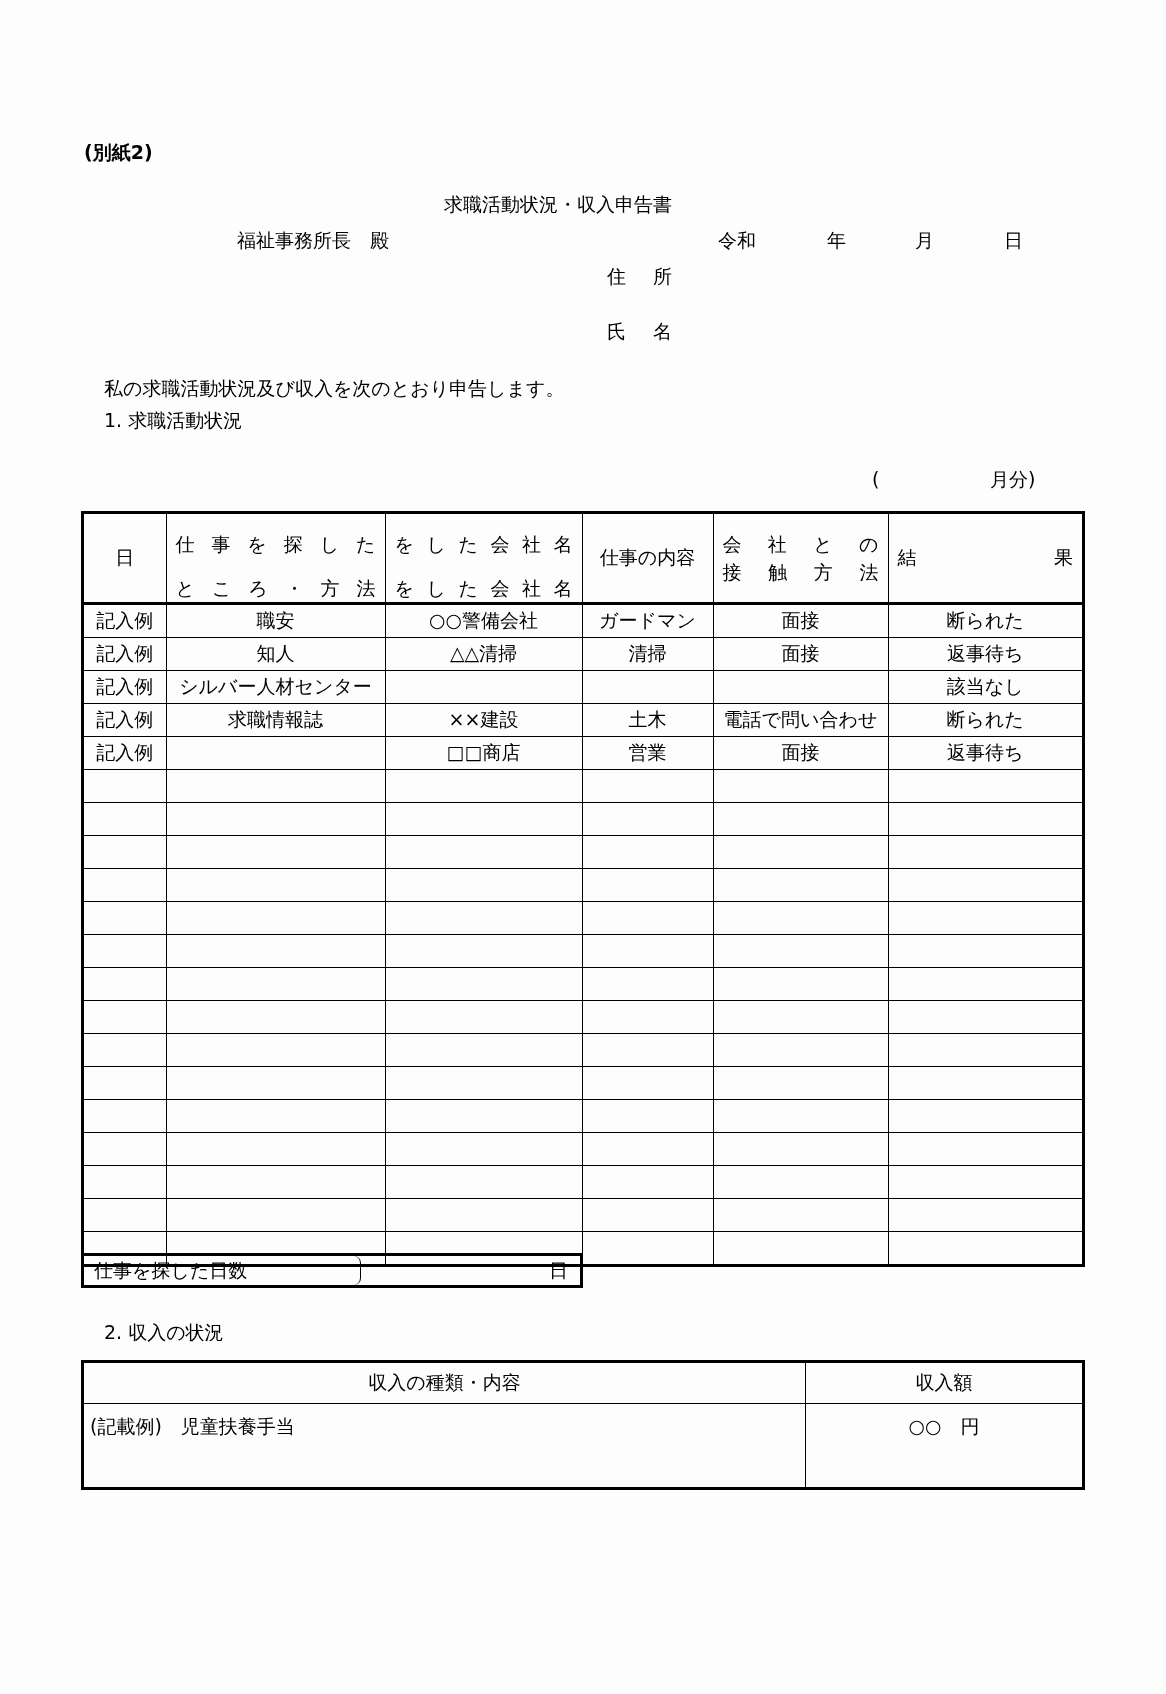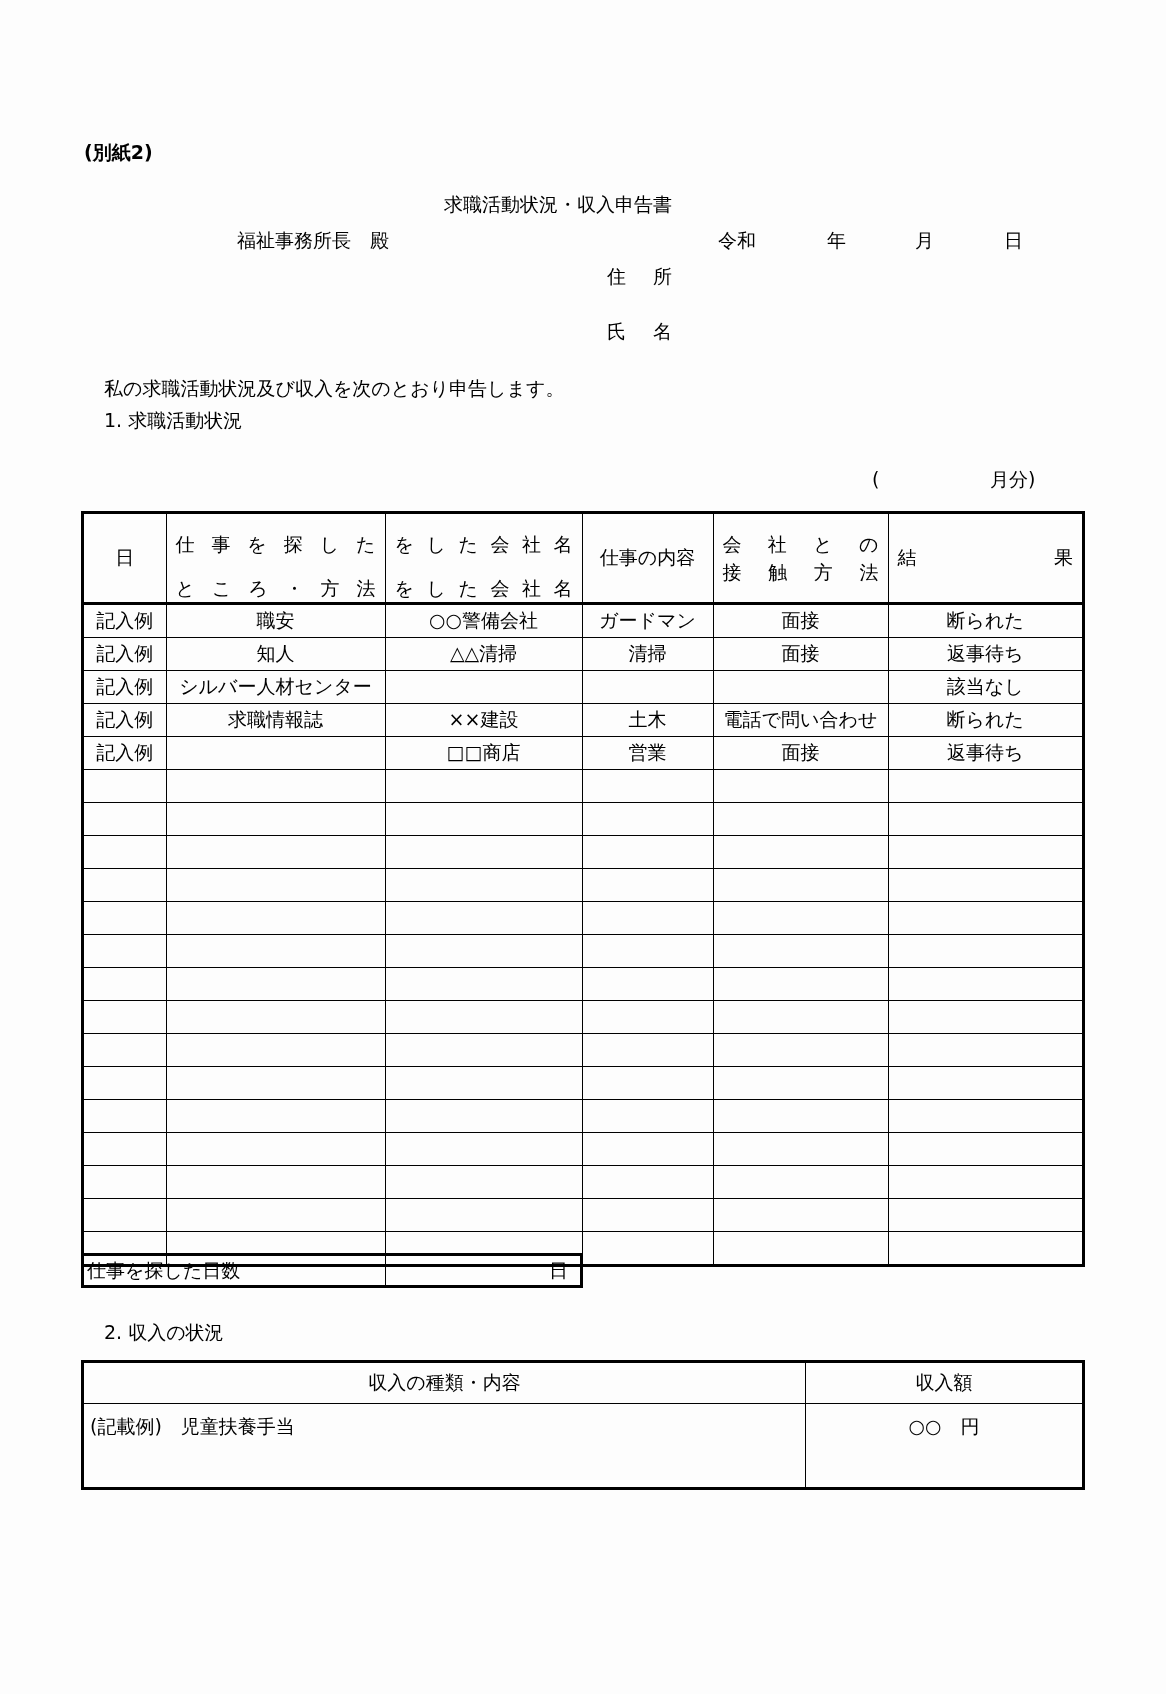--- a/index.html
+++ b/index.html
@@ -70,26 +70,27 @@
       position: absolute;
       left: 81px;
       top: 1253px;
       width: 502px;
       height: 35px;
       border: 3px solid #000;
       box-sizing: border-box;
       display: flex;
     }
     .days .lbl {
-      width: 302px;
+      width: 277px;
       border-right: 1px solid #000;
-      padding-left: 3px;
+      padding-left: 10px;
       display: flex;
       align-items: center;
       box-sizing: border-box;
+      border-radius: 7px;
     }
     .days .val {
       flex: 1;
       display: flex;
       align-items: center;
       justify-content: flex-end;
       padding-right: 12px;
     }
 
     

